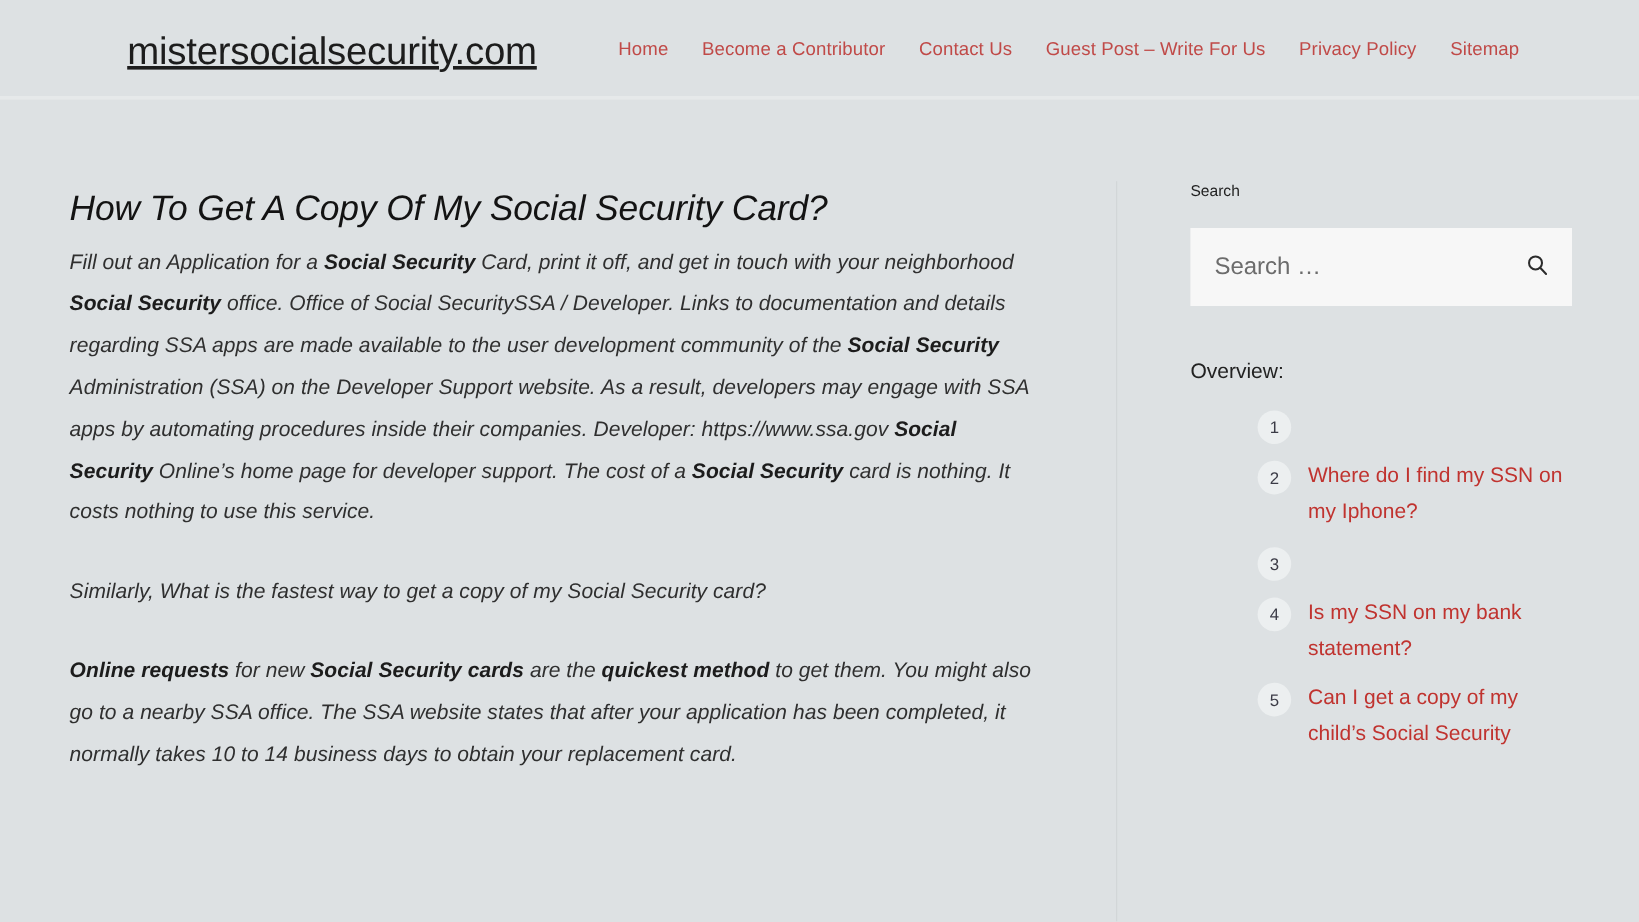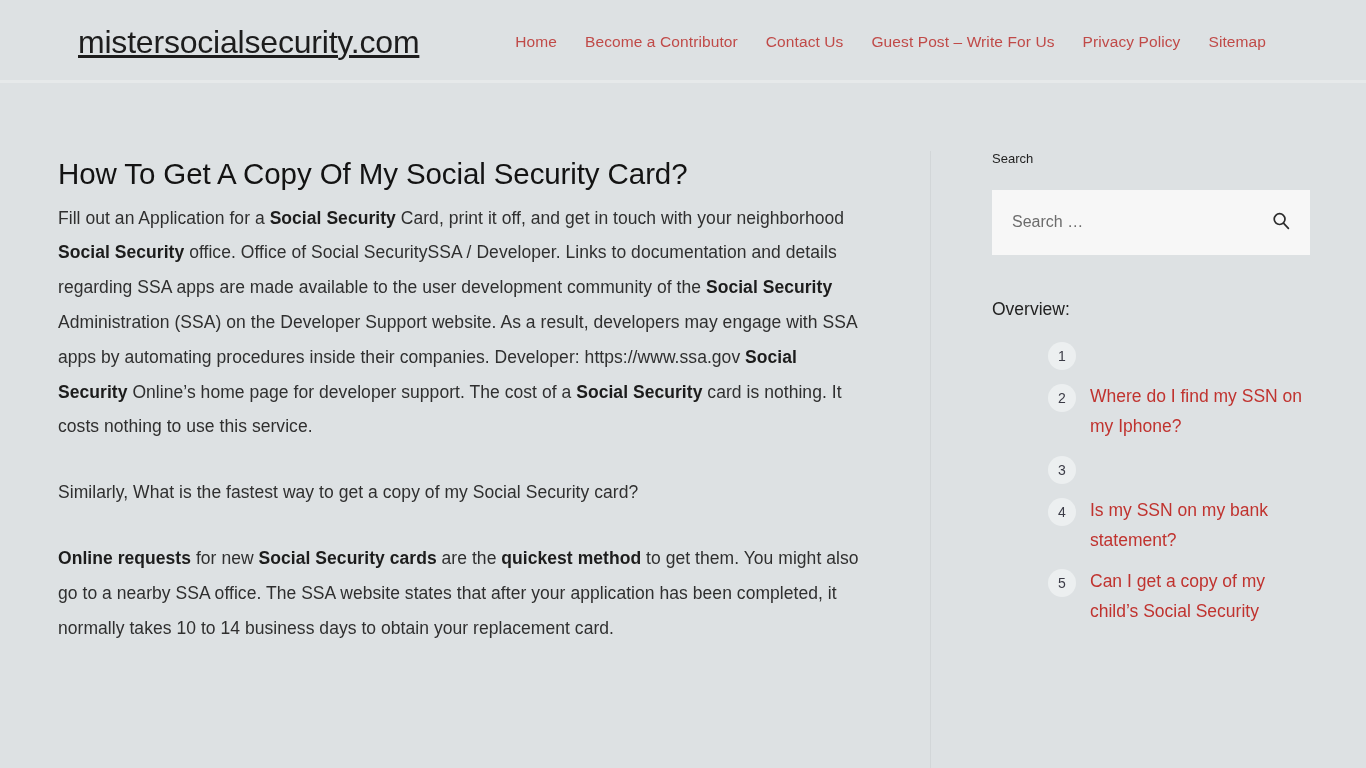--- a/index.html
+++ b/index.html
@@ -17,21 +17,21 @@
   }
 
   
   .site-header {
     position: relative;
     height: 83px;
     background: #dde1e3;
     display: flex;
     align-items: center;
     box-sizing: border-box;
-    padding: 0 100px 0 78px;
+    padding: 0 100px 0 106px;
   }
   .site-header::after {
     content: "";
     position: absolute;
     left: 0; right: 0; bottom: 0;
     height: 3px;
     background: #e6e9ea;
   }
   .logo {
     font-size: 32px;
@@ -62,20 +62,21 @@
     display: flex;
     padding: 0;
     height: 685px;
     box-sizing: border-box;
   }
   .content-col {
     width: 931px;
     box-sizing: border-box;
     padding: 73px 65px 0 58px;
     position: relative;
+    font-style: italic;
   }
   .content-col::after {
     content: "";
     position: absolute;
     top: 68px;
     bottom: 0;
     right: 0;
     width: 1px;
     background: #d2d6d8;
   }
@@ -131,21 +132,21 @@
     height: 65px;
     display: flex;
     align-items: center;
     margin-bottom: 42px;
   }
   .search-input {
     border: 0;
     background: transparent;
     outline: none;
     font-family: "Liberation Sans", sans-serif;
-    font-size: 16px;
+    font-size: 20px;
     color: #3a3a3a;
     padding: 0 52px 0 20px;
     width: 100%;
     height: 100%;
     box-sizing: border-box;
   }
   .search-input::placeholder { color: #6c6c6c; opacity: 1; }
   .search-submit {
     position: absolute;
     right: 14px;

